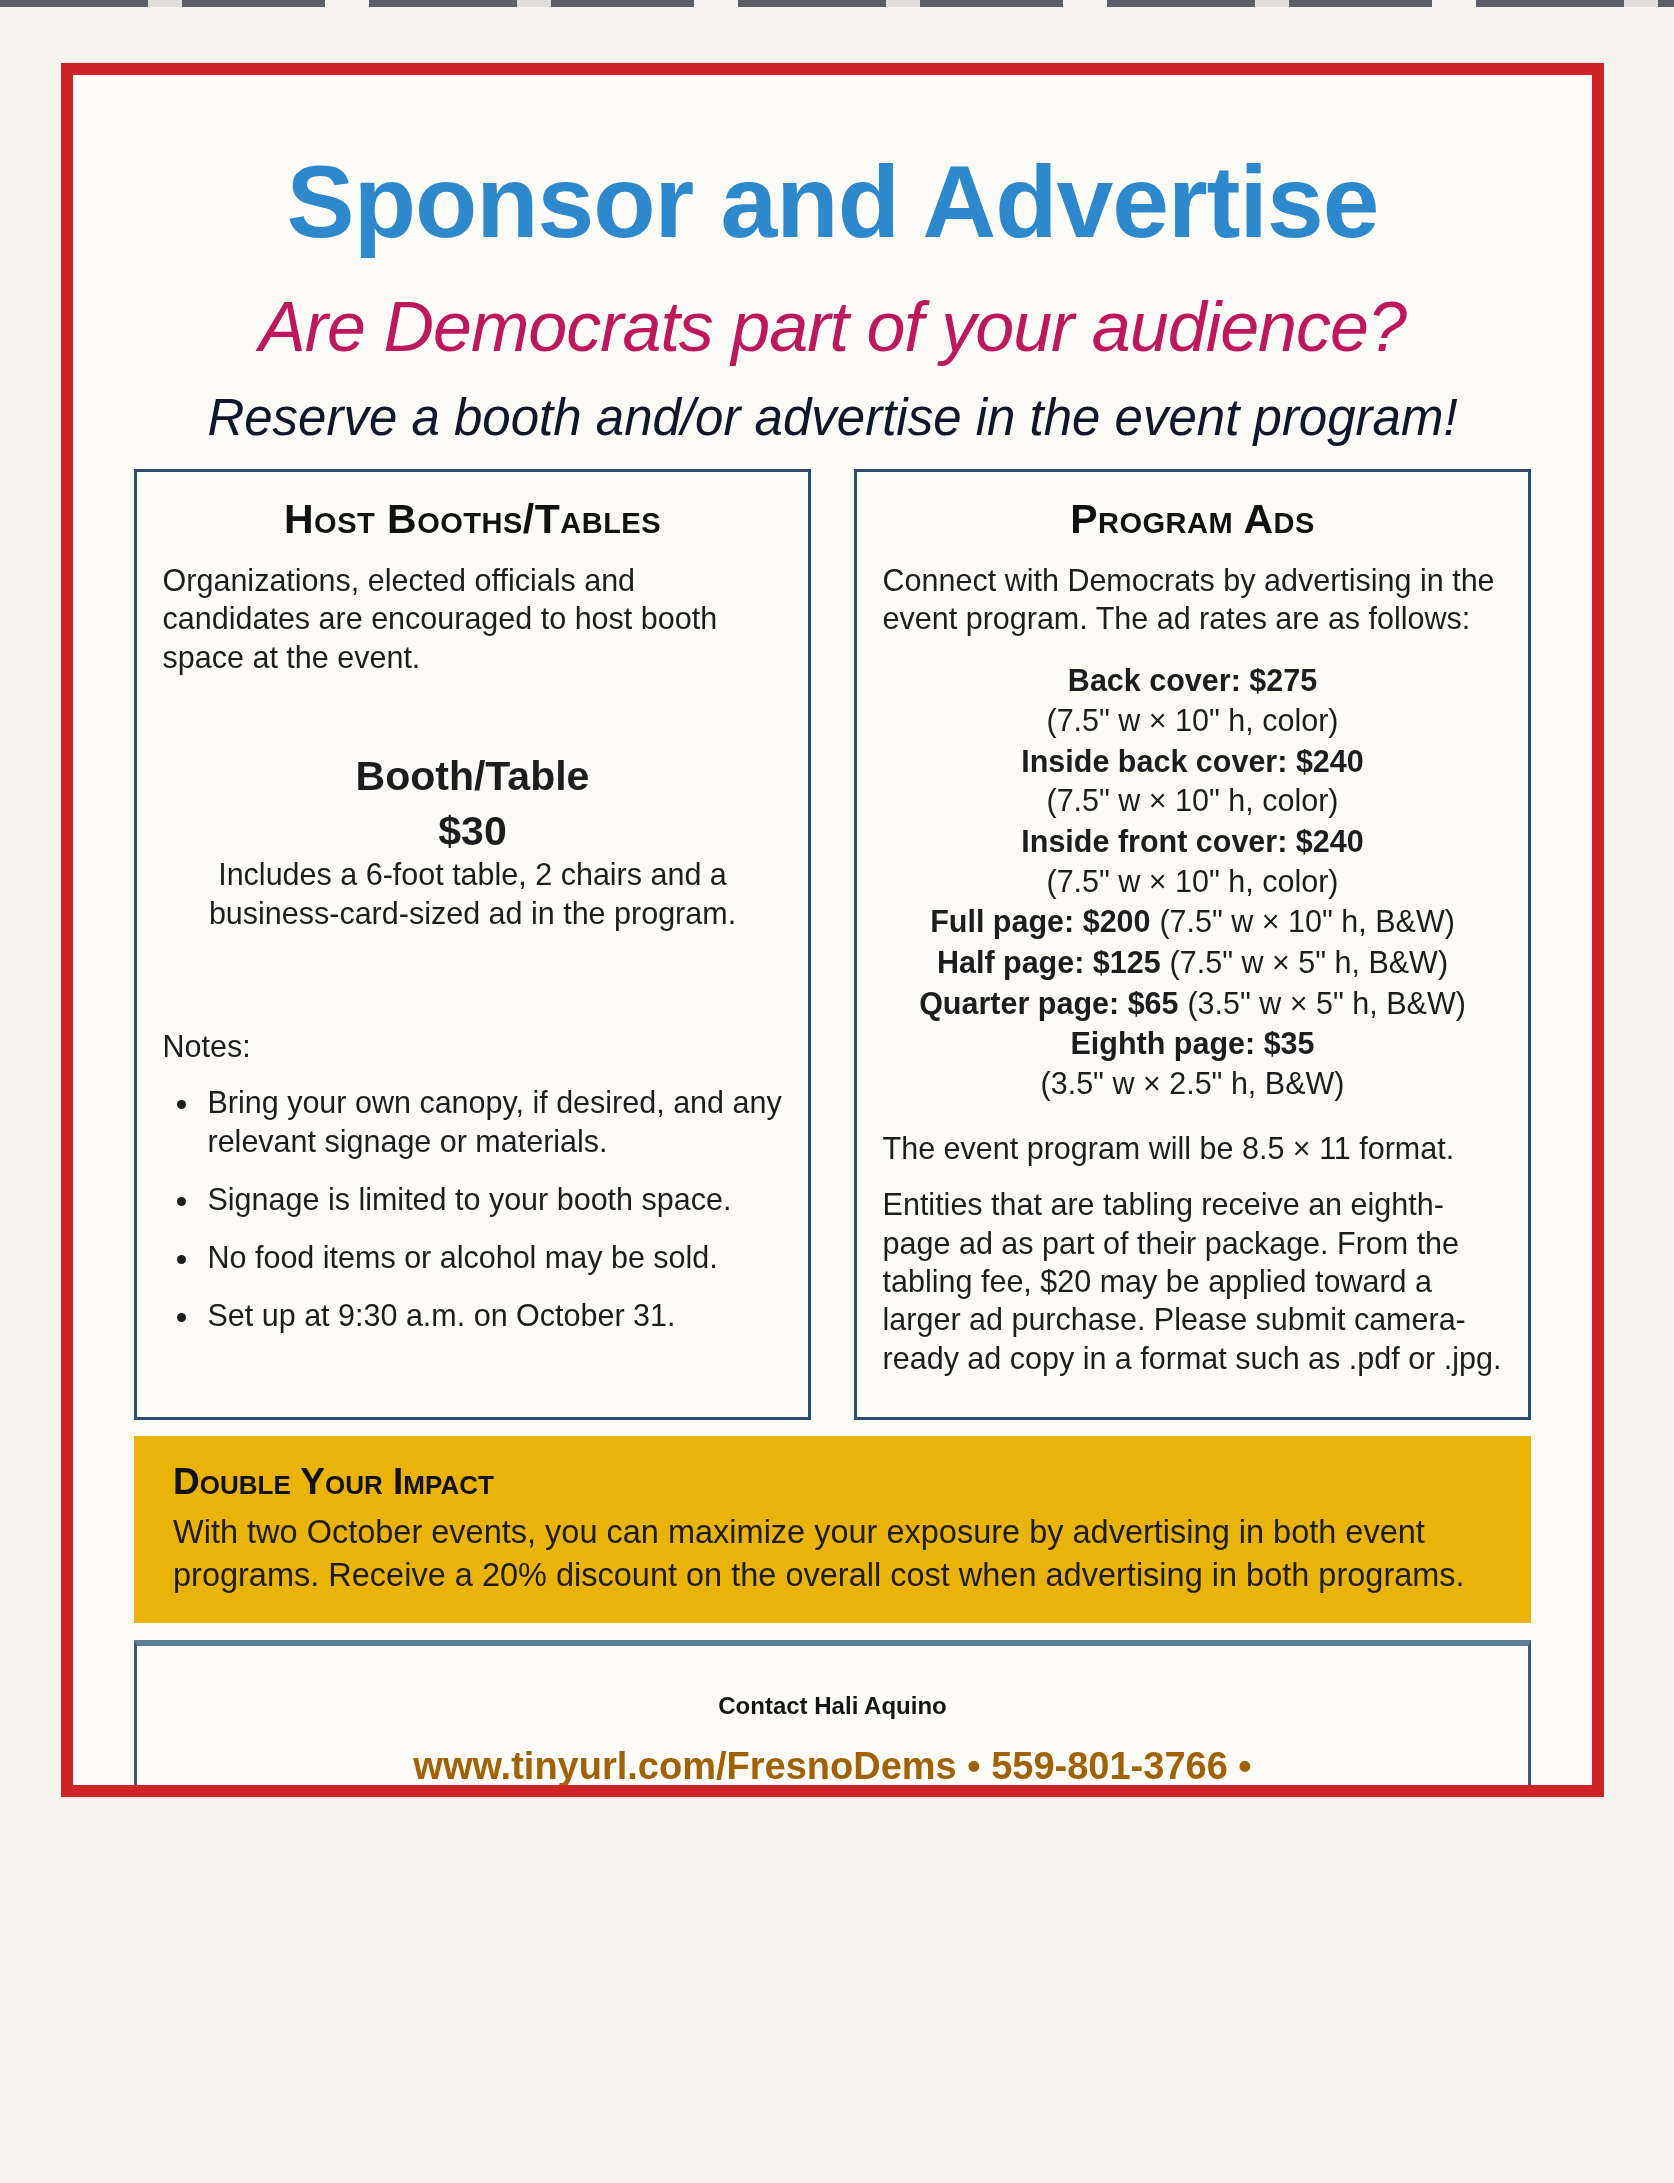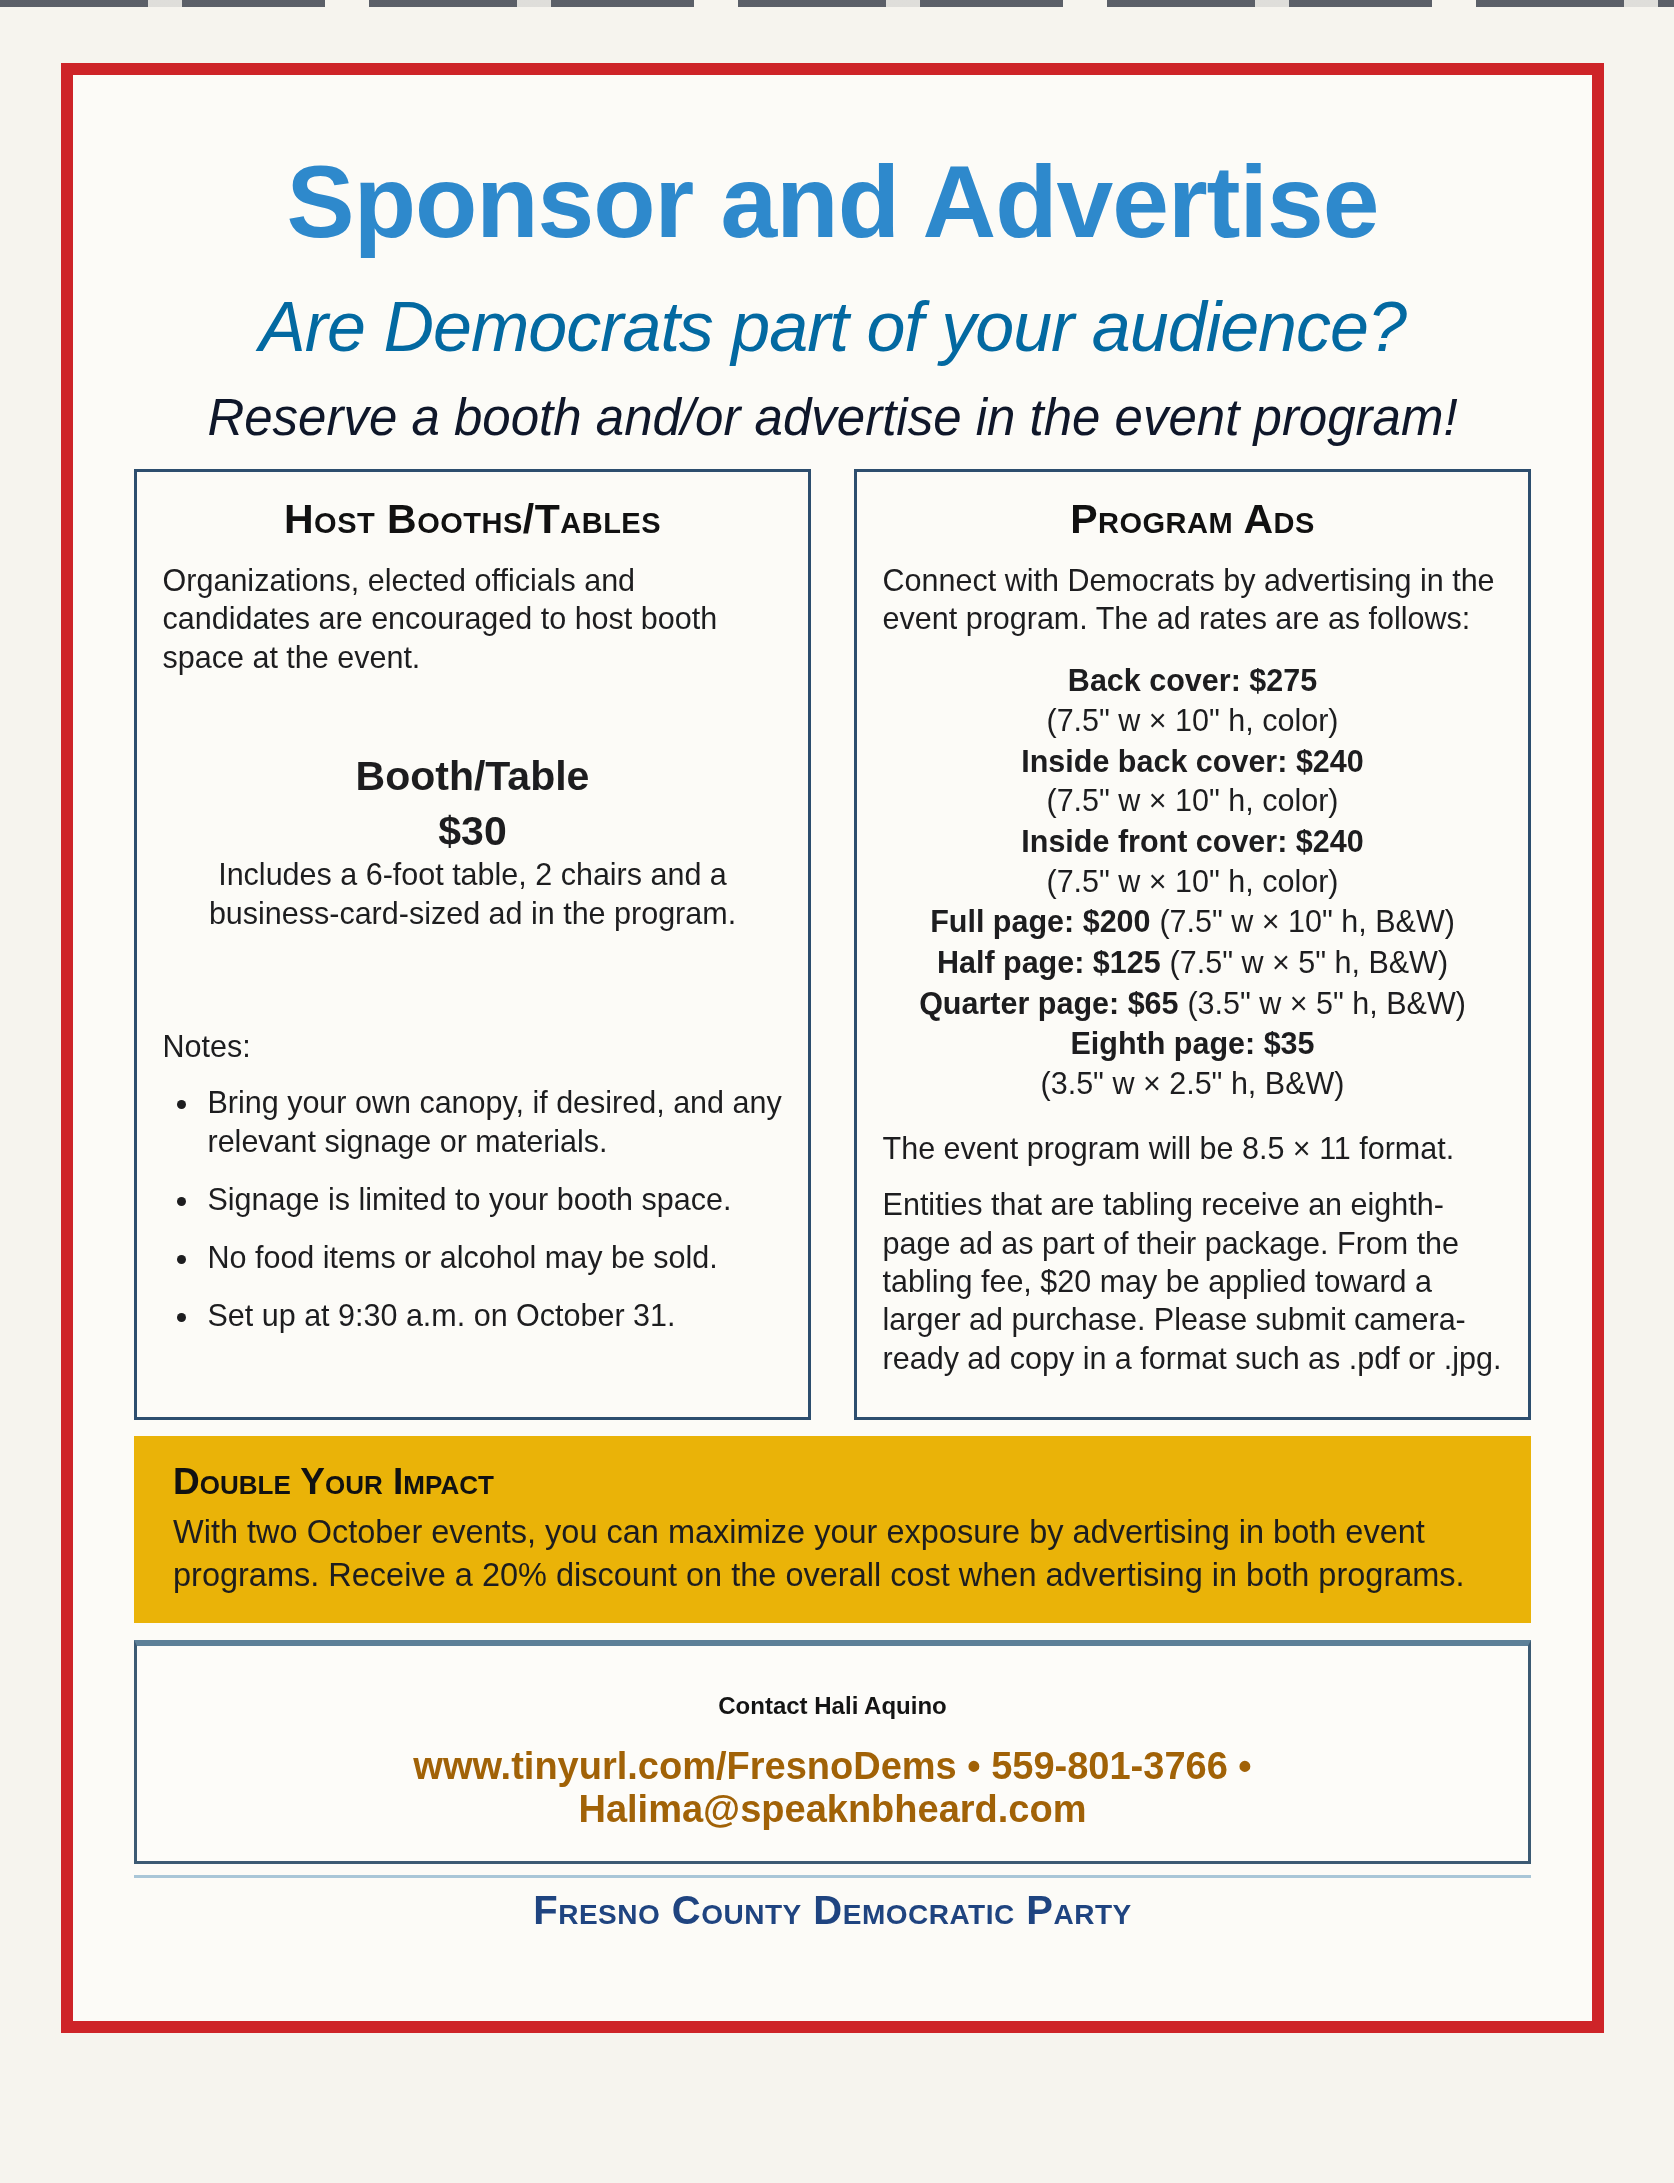--- a/index.html
+++ b/index.html
@@ -12,34 +12,34 @@
     -webkit-font-smoothing:antialiased;
   }
   .scan-strip {
     position:absolute; top:0; left:0; width:1675px; height:6.9px;
     background:repeating-linear-gradient(90deg,
       #4a4f59 0 148px, rgba(74,79,89,.15) 148px 182px,
       #4a4f59 182px 325px, rgba(74,79,89,0) 325px 369px);
     opacity:.9;
   }
   .frame {
-    position:absolute; left:61px; top:63px; width:1543px; height:1970px;
+    position:absolute; left:61px; top:63px; width:1543px; height:1734px;
     border:12.8px solid #ce2428; background:#fcfbf7;
     padding:0 61px; overflow:hidden;
   }
   
   .page-title {
     margin:69px 0 0; text-align:center;
     font-size:102px; font-weight:bold; letter-spacing:-1px;
     color:#2e89cc;
   }
   .page-subtitle {
     margin:25.6px 0 0; text-align:center;
     font-size:70px; font-weight:normal; font-style:italic;
-    letter-spacing:-1px; color:#0369a1;
+    letter-spacing:-1px; color:#be185d;
   }
   .page-tagline {
     margin:21.7px 0 0; text-align:center;
     font-size:51px; font-weight:normal; font-style:italic;
     color:#0f172a;
   }
   
   .columns { display:flex; gap:43px; margin-top:21.7px; align-items:flex-end; }
   .box {
     flex:1; min-height:951px;

